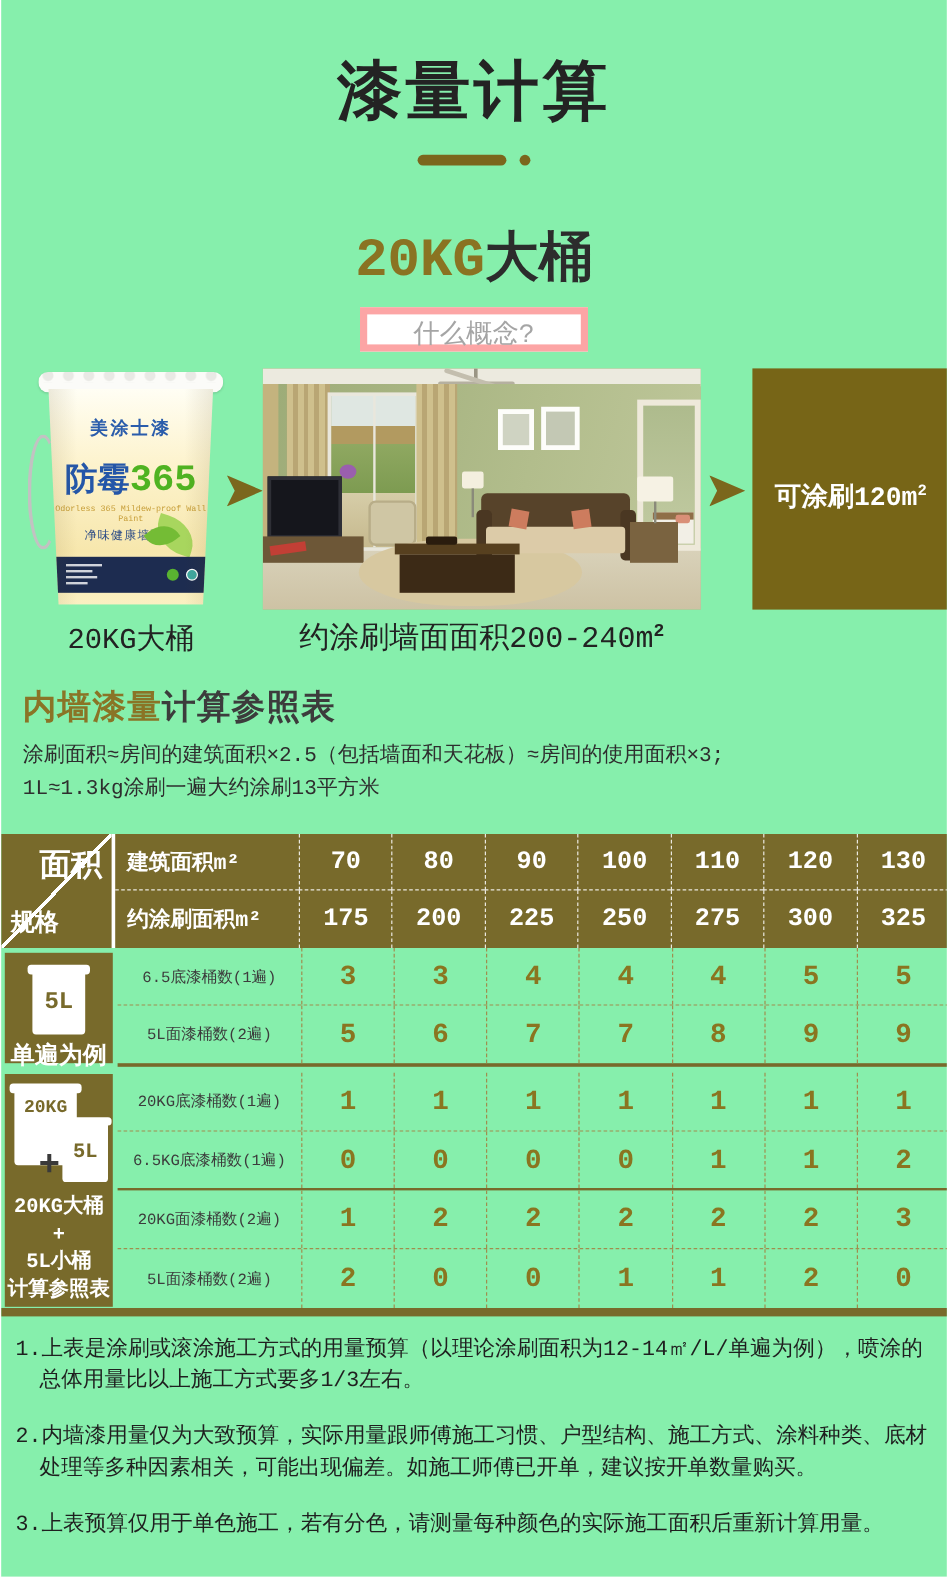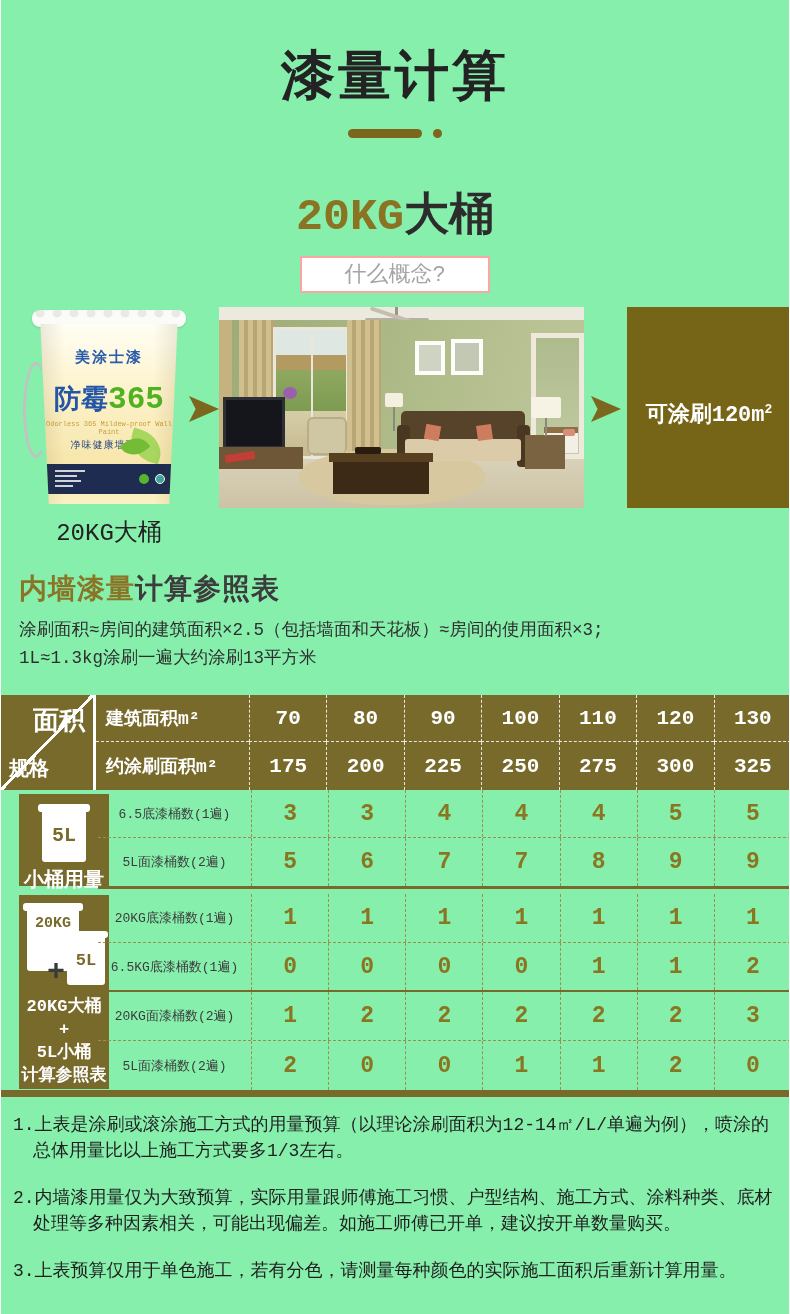--- a/index.html
+++ b/index.html
@@ -10,21 +10,21 @@
   
   .main-title { position:absolute; top:40px; left:0; width:100%; text-align:center;
     font-size:54px; font-weight:800; color:#232323; letter-spacing:3px; }
   .divider { position:absolute; top:129px; left:0; width:100%; display:flex; justify-content:center; align-items:center; gap:11px; }
   .divider .bar { width:74px; height:9px; border-radius:5px; background:#7b661c; }
   .divider .dot { width:9px; height:9px; border-radius:50%; background:#7b661c; }
   .subtitle { position:absolute; top:184px; left:0; width:100%; text-align:center; font-size:45px; font-weight:700; }
   .subtitle .hl { color:#8a7322; }
   .subtitle .rest { color:#2c2c2c; }
   .q-button { position:absolute; top:256px; left:50%; transform:translateX(-50%);
-    width:190px; height:37px; border:2px solid #fca5a5; background:#fff;
+    width:190px; height:37px; border:6px solid #fca5a5; background:#fff;
     font-size:22px; color:#a5a5a5; text-align:center; line-height:35px; cursor:pointer; }
 
   
   .arrow { position:absolute; width:30px; height:26px; background:#7b671d;
     clip-path:polygon(0 0,100% 50%,0 100%,22% 50%); }
   .arrow1 { left:188px; top:396px; }
   .arrow2 { left:590px; top:396px; }
 
   
   .bucket-art { position:absolute; left:26px; top:308px; width:164px; height:200px; }
@@ -130,21 +130,21 @@
   .t-corner .c-top { position:absolute; top:8px; right:8px; font-size:26px; font-weight:700; }
   .t-corner .c-bottom { position:absolute; bottom:8px; left:8px; font-size:20px; font-weight:700; }
   .t-hlabel { display:flex; align-items:center; padding-left:10px; font-size:18px; font-weight:700; }
   .t-hval { display:flex; align-items:center; justify-content:center; font-size:21px; font-weight:700;
     border-left:1px dashed rgba(255,255,255,.85); }
   .t-header .r1 { border-bottom:1px dashed rgba(255,255,255,.85); }
 
   .t-group { position:absolute; left:0; width:790px; }
   .g1 { top:95px; height:99px; }
   .g2 { top:199px; height:196px; }
-  .t-side { position:absolute; left:3px; width:90px; background:#786a2b; color:#fff; text-align:center;margin-left:15px; }
+  .t-side { position:absolute; left:3px; width:90px; background:#786a2b; color:#fff; text-align:center; }
   .g1 .t-side { top:4px; bottom:3px; }
   .g2 .t-side { top:1px; bottom:1px; }
   .t-rows { position:absolute; left:97px; right:0; top:0; bottom:0; }
   .trow { display:grid; grid-template-columns:153px repeat(7,1fr); height:48px; }
   .g2 .trow { height:49px; }
   .tlabel { display:flex; align-items:center; justify-content:center; font-size:13px; color:#3c3c3c; }
   .tval { display:flex; align-items:center; justify-content:center; font-size:23px; font-weight:700;
     color:#8a7520; border-left:1px dashed #a08e4e; }
   .row-dash { border-bottom:1px dashed #a08e4e; }
   .row-solid { border-bottom:2px solid #786a2b; }
@@ -258,20 +258,23 @@
 
   <div class="arrow arrow2"></div>
 
   <div class="result">
     <div class="res-l1">
       <span>可涂刷120m</span><sup>2</sup>
     </div>
   </div>
 
   <div class="cap-bucket">20KG大桶</div>
+  <div class="cap-room">
+    <span>约涂刷墙面面积200-240m</span><sup>2</sup>
+  </div>
 
   <div class="sec-heading">
     <span class="hl">内墙漆量</span><span class="rest">计算参照表</span>
   </div>
   <div class="sec-desc">
     <div>涂刷面积≈房间的建筑面积×2.5（包括墙面和天花板）≈房间的使用面积×3;</div>
     <div>1L≈1.3kg涂刷一遍大约涂刷13平方米</div>
   </div>
 
   <div class="ptable">
@@ -295,21 +298,21 @@
       <div class="t-hval">225</div>
       <div class="t-hval">250</div>
       <div class="t-hval">275</div>
       <div class="t-hval">300</div>
       <div class="t-hval">325</div>
     </div>
 
     <div class="t-group g1">
       <div class="t-side">
         <div class="b-icon">5L</div>
-        <div class="side-caption">小桶用量</div>
+        <div class="side-caption">单遍为例</div>
       </div>
       <div class="t-rows">
         <div class="trow row-dash">
           <div class="tlabel">6.5底漆桶数(1遍)</div>
           <div class="tval">3</div>
           <div class="tval">3</div>
           <div class="tval">4</div>
           <div class="tval">4</div>
           <div class="tval">4</div>
           <div class="tval">5</div>

